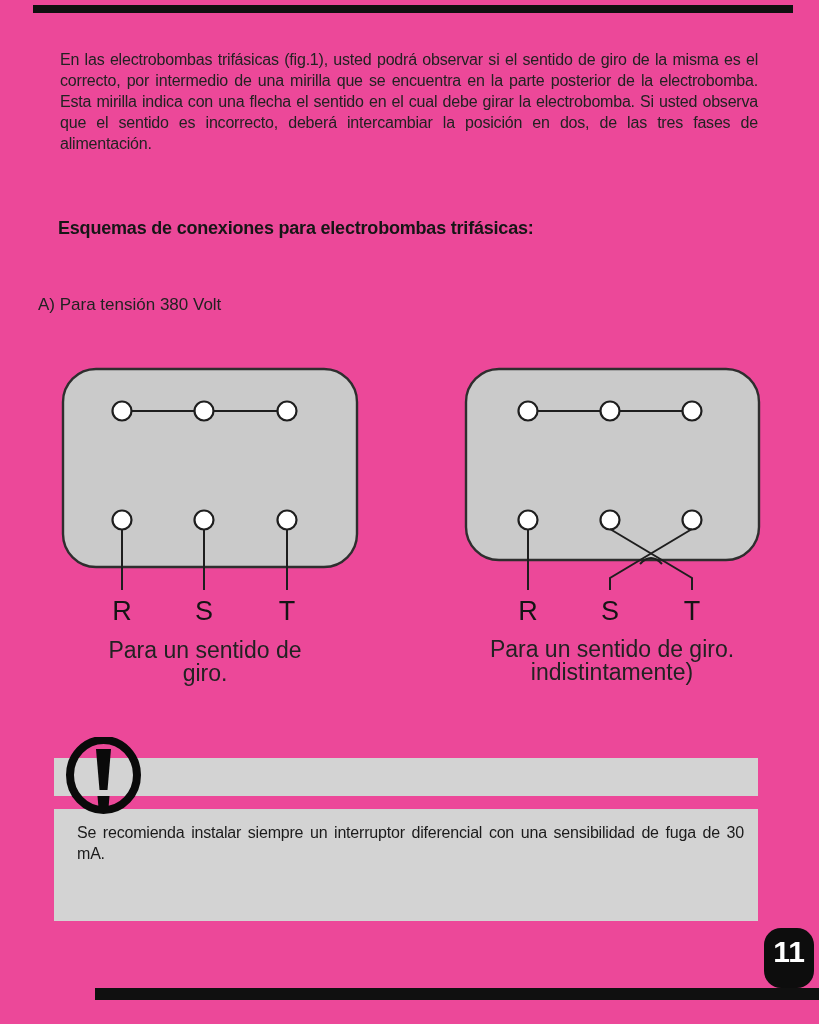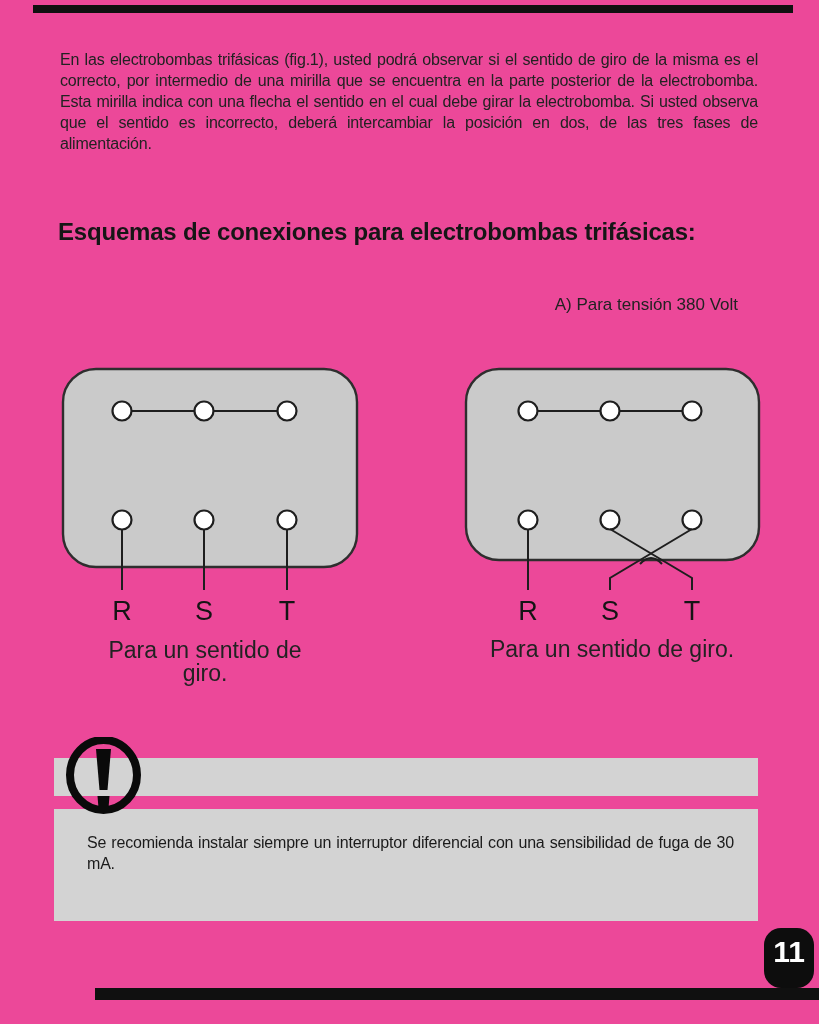--- a/index.html
+++ b/index.html
@@ -15,25 +15,25 @@
   .top-rule{left:33px;top:5px;width:760px;height:8px;}
   .bottom-rule{left:95px;top:988px;width:724px;height:12px;}
 
   .intro{
     position:absolute;left:60px;top:49px;width:698px;
     font-size:16px;line-height:21px;letter-spacing:-0.2px;
     text-align:justify;color:#222;
   }
   .heading{
     position:absolute;left:58px;top:218px;width:700px;
-    font-size:24px;font-weight:bold;letter-spacing:-0.2px;color:#161616;
+    font-size:18px;font-weight:bold;letter-spacing:-0.2px;color:#161616;
   }
   .sub-label{
     position:absolute;left:38px;top:295px;width:700px;
-    font-size:17px;text-align:right;color:#222;
+    font-size:17px;text-align:left;color:#222;
   }
 
   .diagram-svg{position:absolute;width:320px;height:232px;}
   .diagram-left{left:50px;top:362px;}
   .diagram-right{left:453px;top:362px;}
 
   .term-label{
     position:absolute;width:40px;top:596px;height:30px;
     font-size:27px;text-align:center;color:#141414;line-height:30px;
   }
@@ -51,21 +51,21 @@
     position:absolute;left:54px;top:758px;width:704px;height:38px;background:#d3d3d3;
   }
   .note-box{
     position:absolute;left:54px;top:809px;width:704px;height:112px;background:#d3d3d3;
   }
   .note-text{
     position:absolute;left:21px;top:12px;width:671px;
     font-size:16px;line-height:20.5px;letter-spacing:-0.2px;
     text-align:justify;color:#1b1b1b;
   }
-  .note-text p{margin:12px;}
+  .note-text p{margin:2px;}
   .warn-icon{position:absolute;left:64px;top:737px;width:78px;height:78px;}
 
   .page-num-badge{
     position:absolute;left:764px;top:928px;width:50px;height:60px;
     background:#0d0d0d;color:#ffffff;
     font-size:30px;font-weight:bold;text-align:center;line-height:47px;border-radius:17px;
   }
 </style>
 </head>
 <body>
@@ -124,20 +124,21 @@
   <div class="term-label tl-r">R</div>
   <div class="term-label tl-s">S</div>
   <div class="term-label tl-t">T</div>
   <div class="term-label tr-r">R</div>
   <div class="term-label tr-s">S</div>
   <div class="term-label tr-t">T</div>
 
   <div class="caption caption-left">Para un sentido de giro.</div>
   <div class="caption caption-right">
     <span>Para un sentido de giro.</span>
+    <span>indistintamente)</span>
   </div>
 
   <div class="warn-stripe"></div>
   <div class="note-box">
     <div class="note-text">
       <p>Se recomienda instalar siempre un interruptor diferencial con una sensibilidad de fuga de 30 mA.</p>
     </div>
   </div>
 
   <svg class="warn-icon" viewBox="0 0 78 78">

